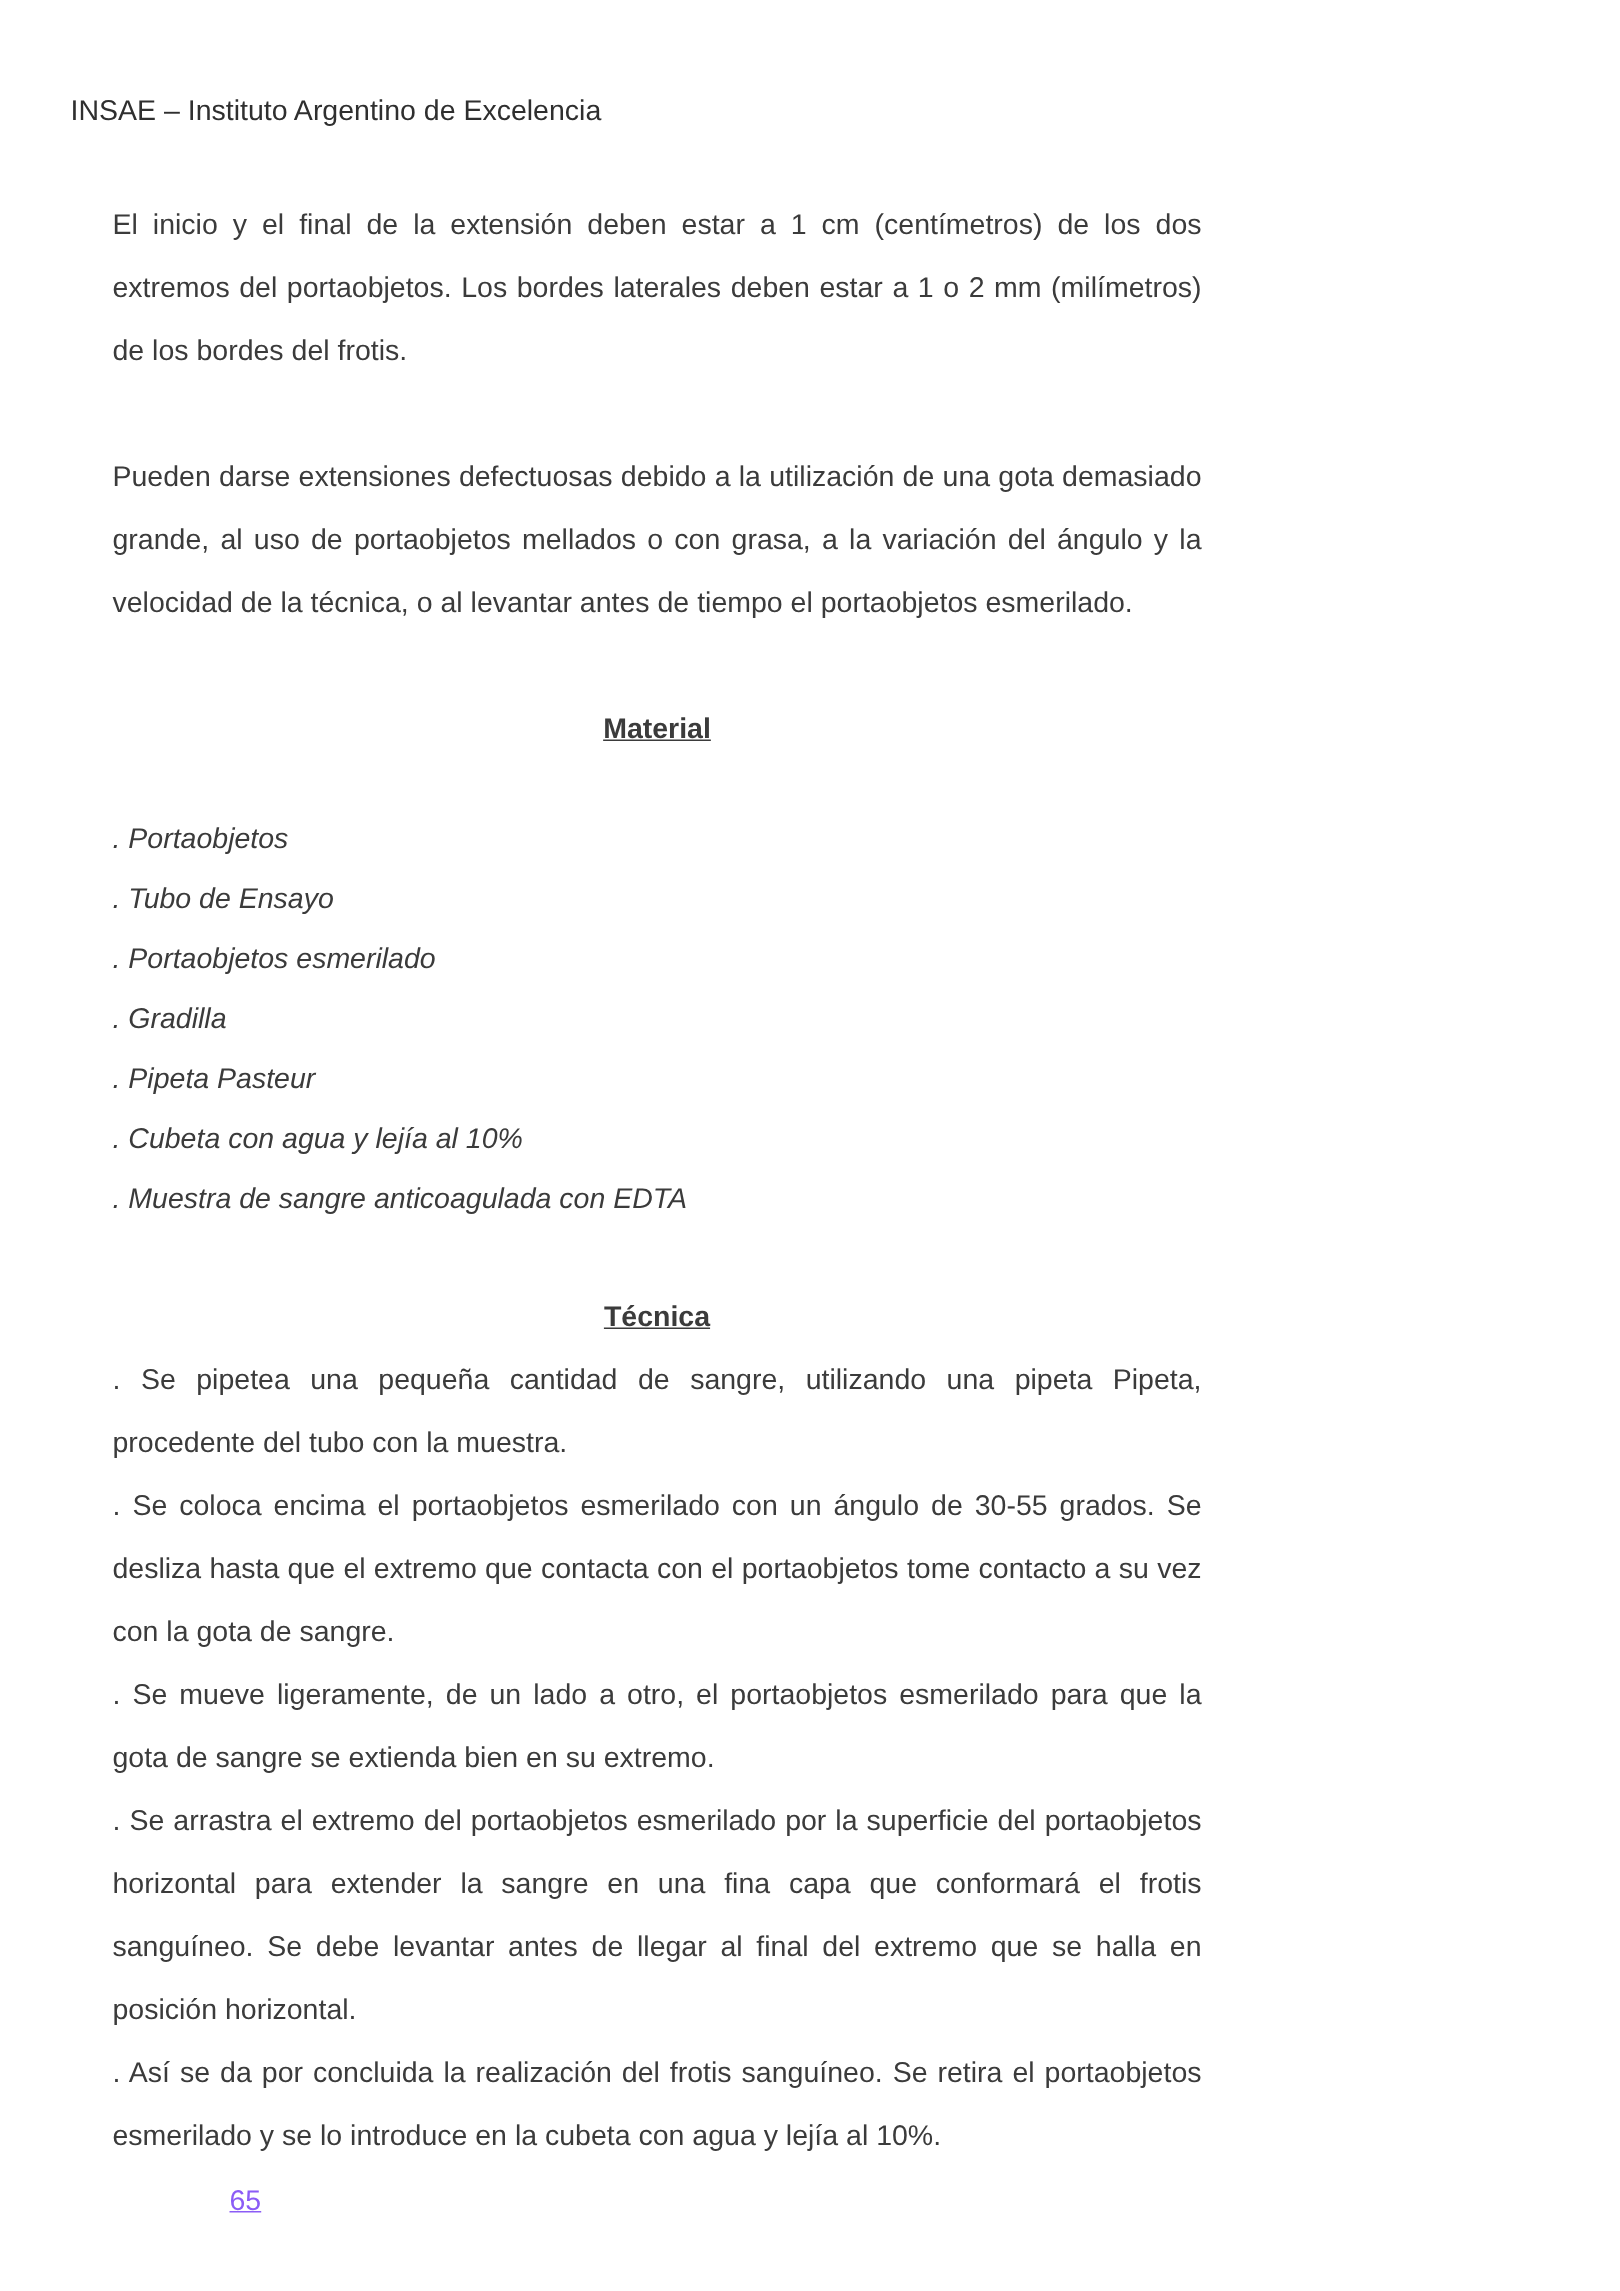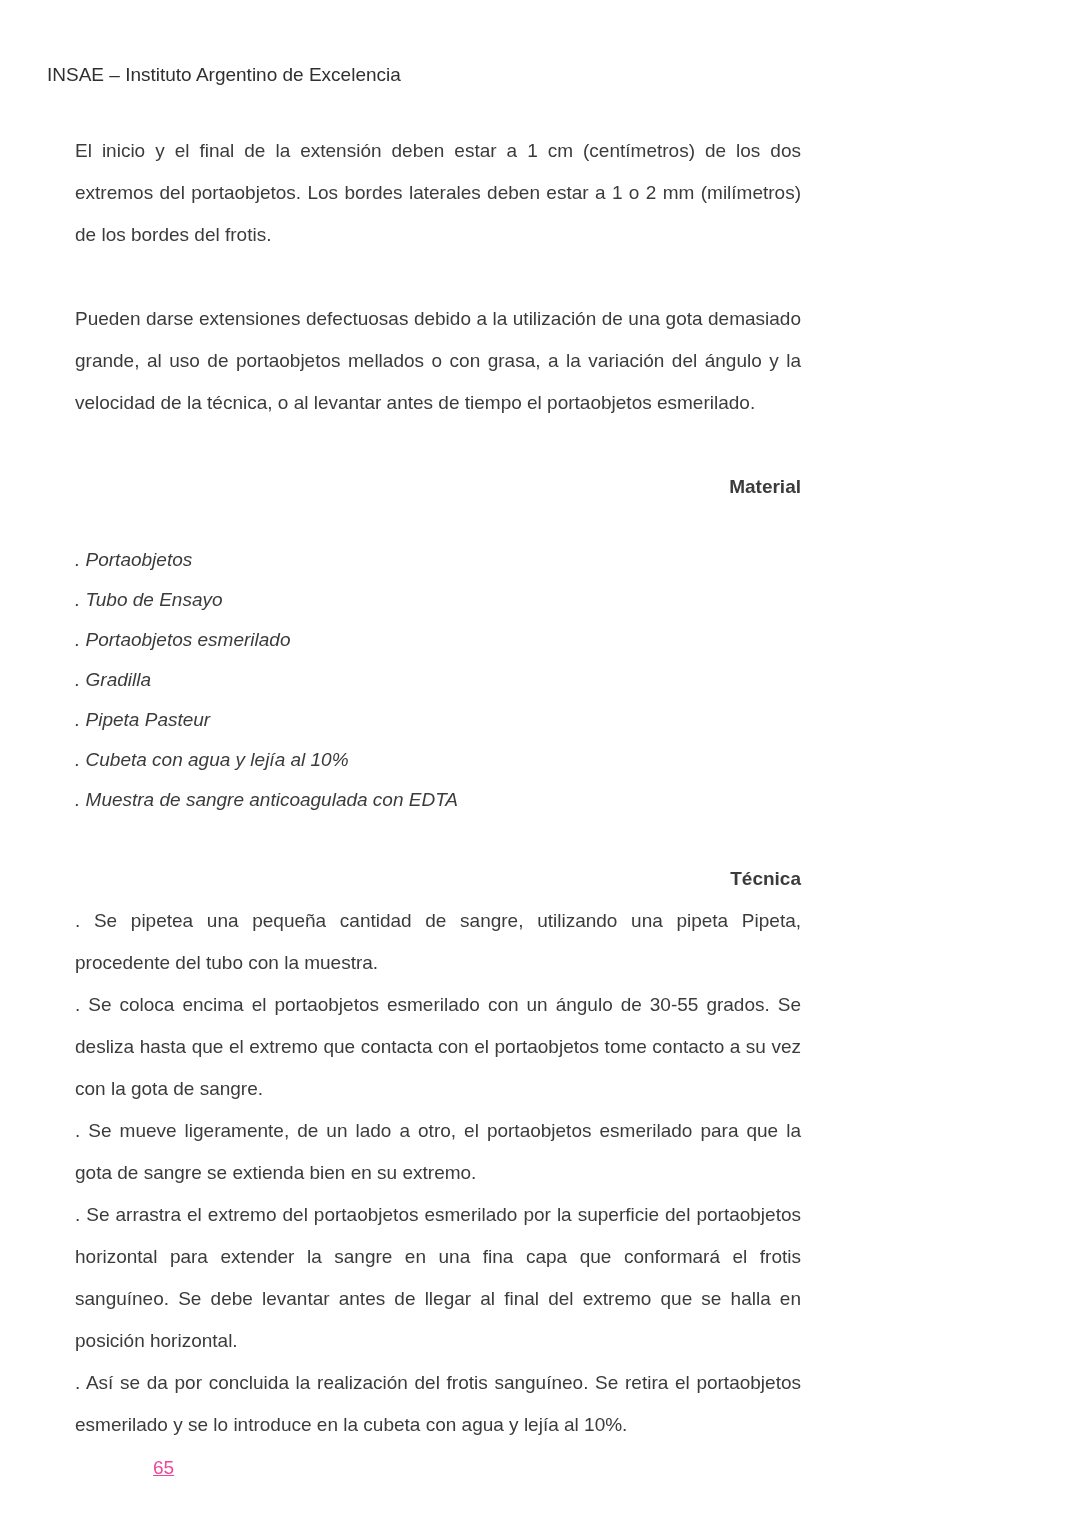--- a/index.html
+++ b/index.html
@@ -25,23 +25,24 @@
     margin-left: 28px;
     font-size: 19px;
     line-height: 42px;
     text-align: justify;
   }
   .para {
     margin-bottom: 42px;
   }
   .section-heading {
     font-weight: bold;
+    text-decoration: underline;
     margin-top: 26px;
     margin-bottom: 32px;
-    text-align: right;
+    text-align: center;
   }
   .material-list {
     list-style: none;
     margin-bottom: 38px;
   }
   .material-list li {
     line-height: 40px;
     text-align: left;
     font-style: italic;
   }
@@ -49,21 +50,21 @@
     margin-bottom: 0;
   }
   .step {
     margin-bottom: 0;
   }
   .page-footer {
     position: absolute;
     left: 153px;
     bottom: 48px;
     font-size: 19px;
-    color: #ec4899;
+    color: #8b5cf6;
     text-decoration: underline;
   }
 </style>
 </head>
 <body>
 
 <div class="page">
 
   <div class="doc-header">INSAE – Instituto Argentino de Excelencia</div>
 

